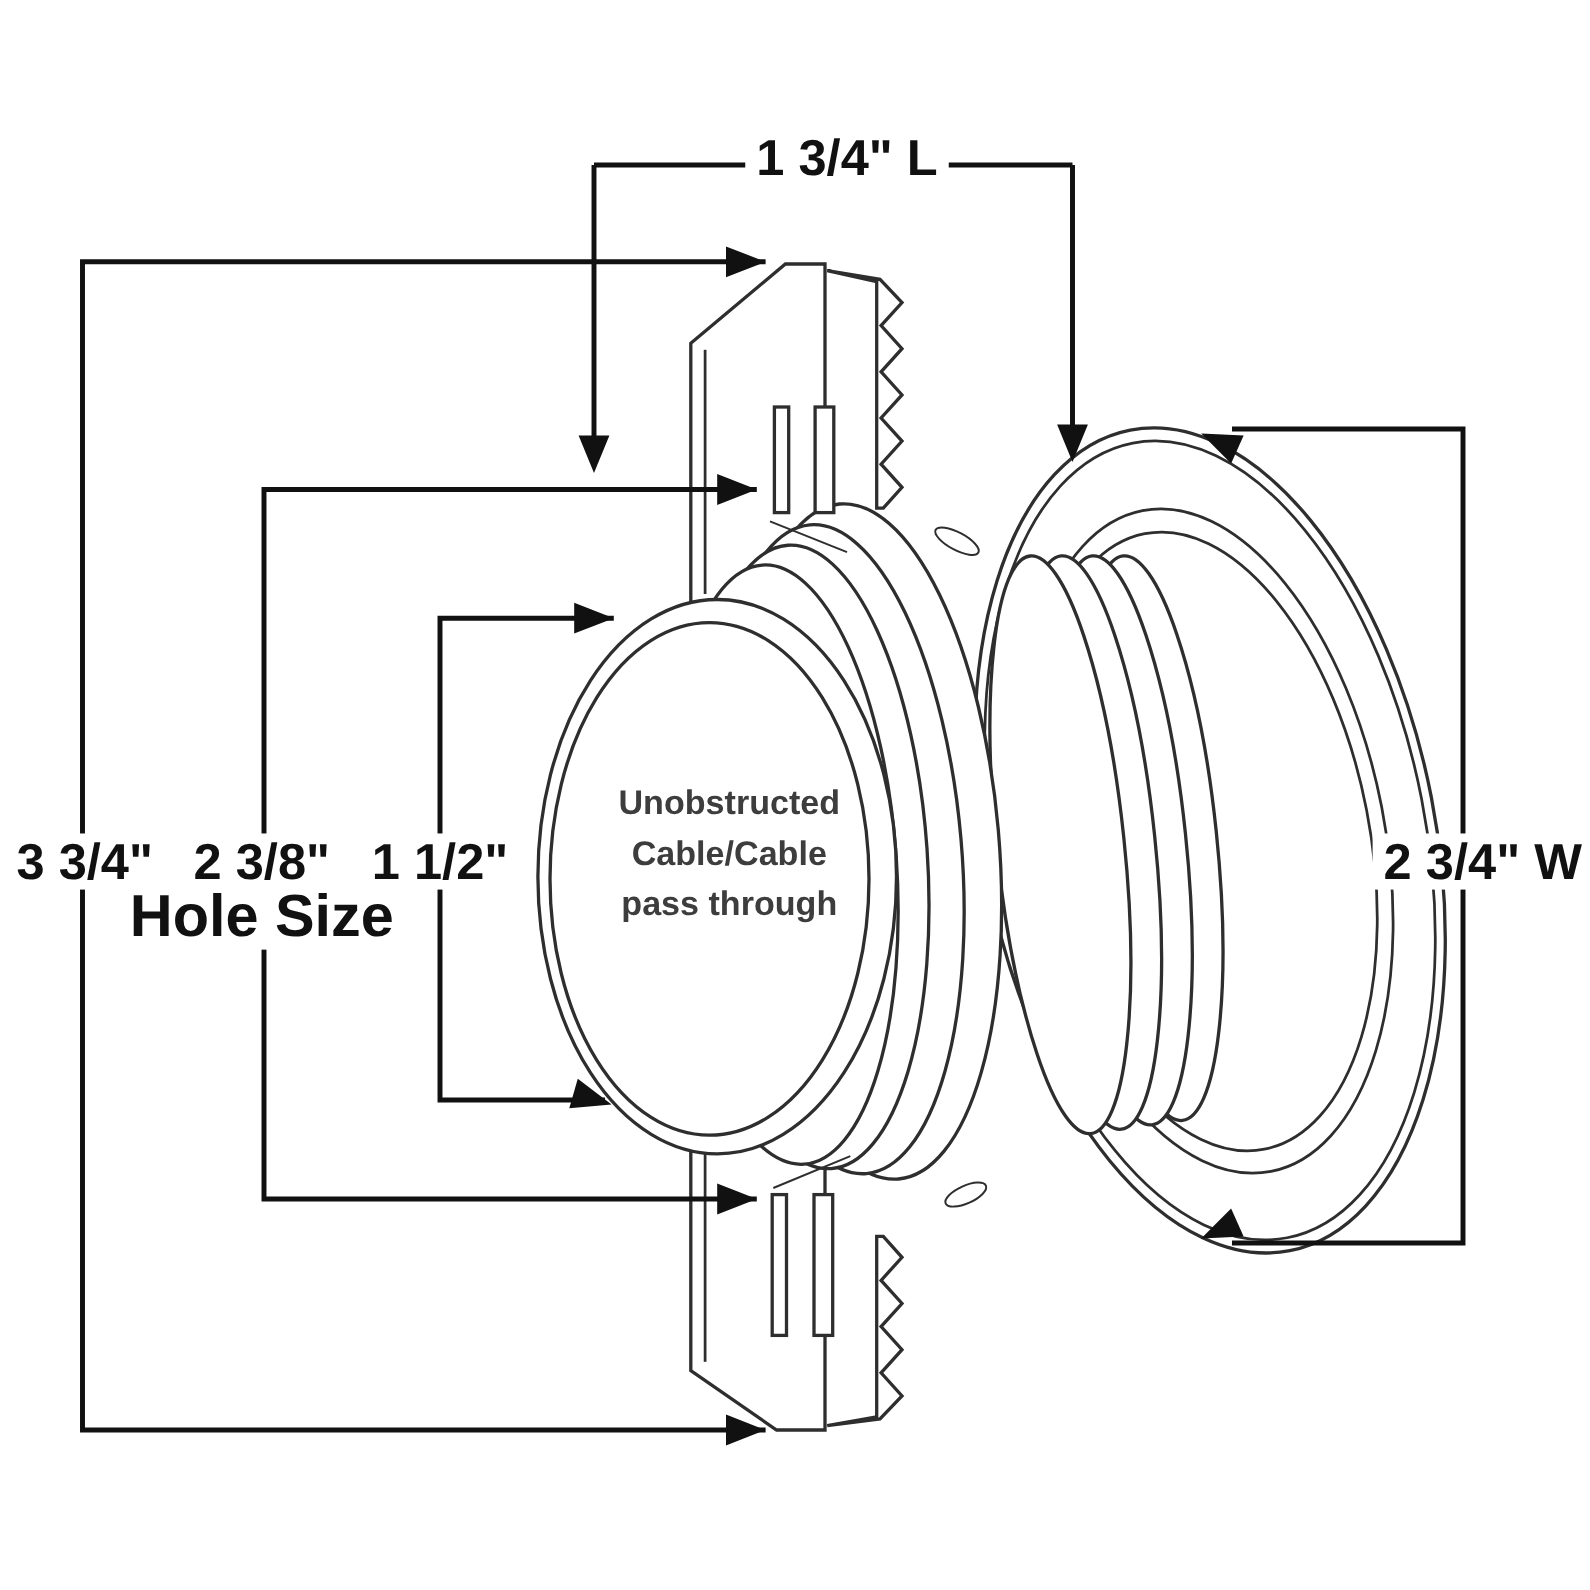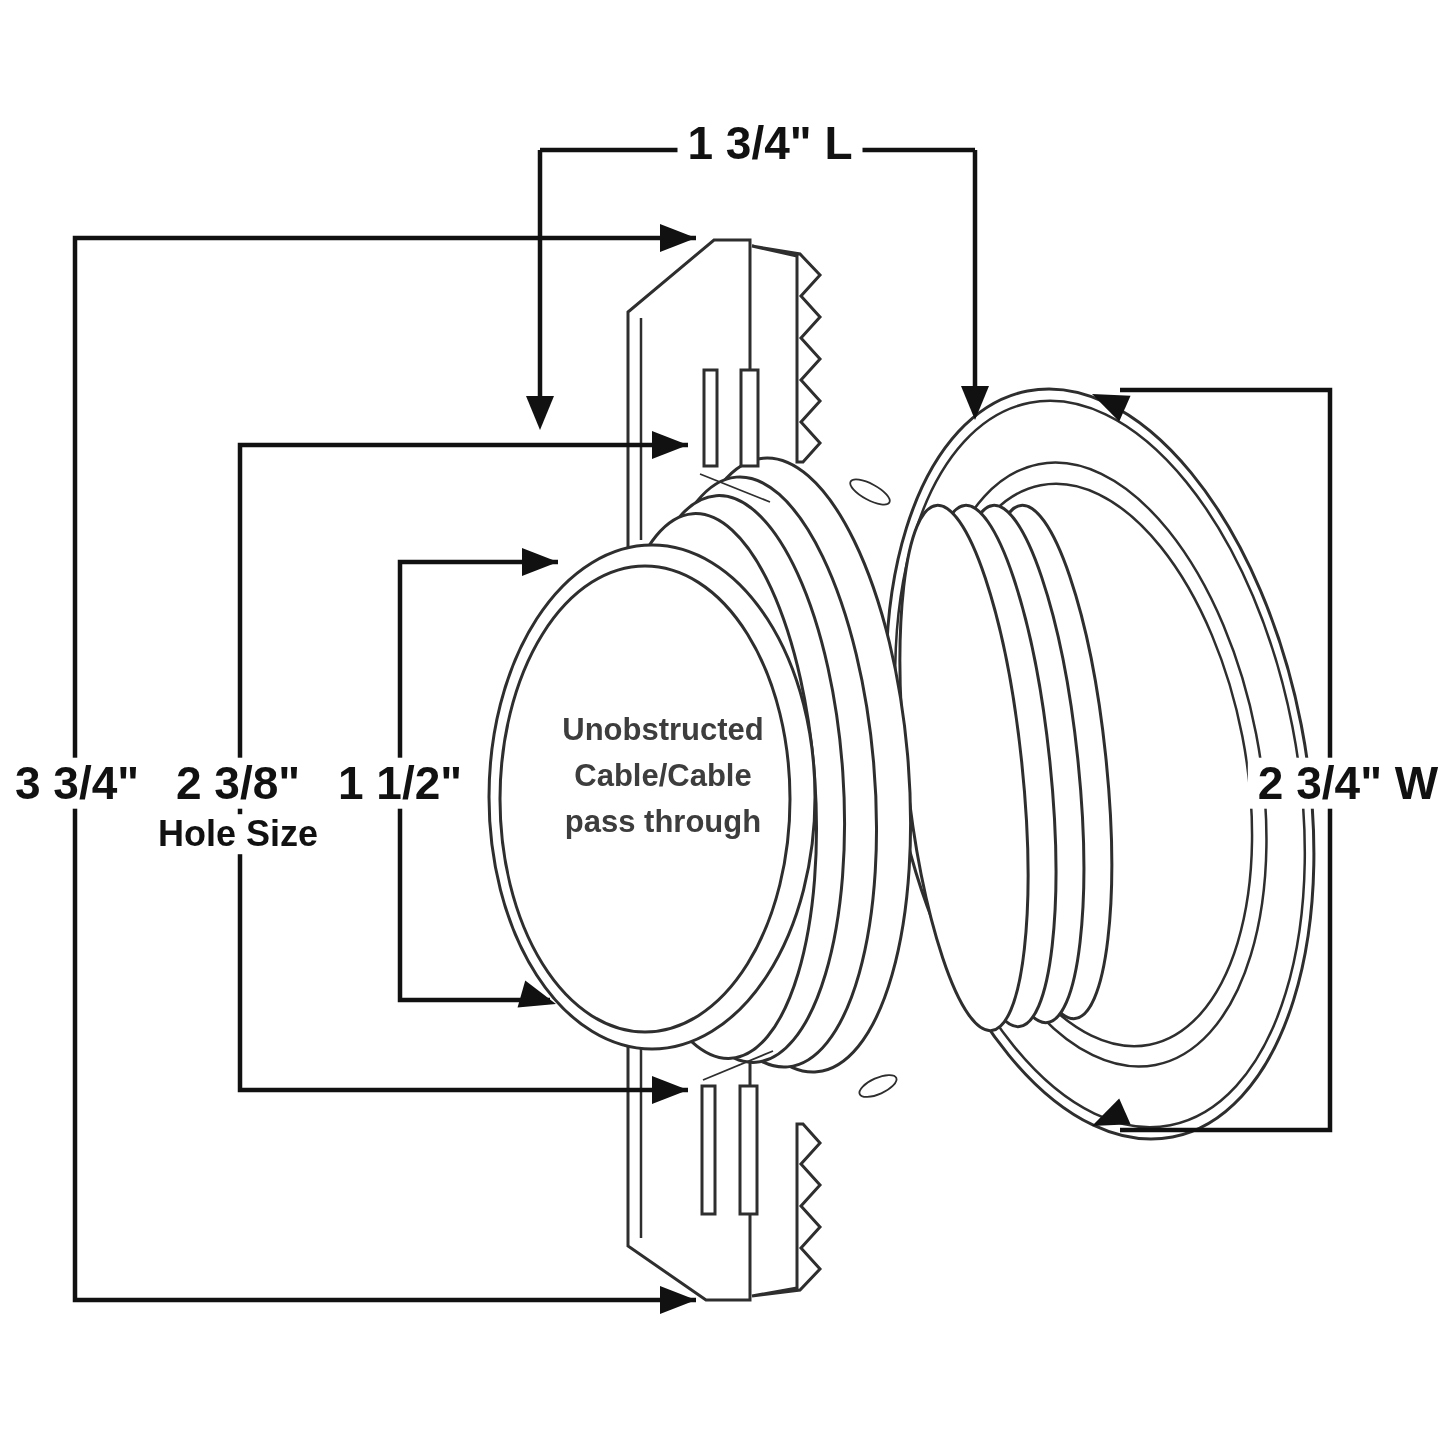--- a/index.html
+++ b/index.html
@@ -17,21 +17,21 @@
   .thin{fill:none;stroke:var(--c-draw,#2e2e2e);stroke-width:1.8;}
   .dim{fill:none;stroke:var(--c-dim,#111);stroke-width:4.5;}
   .ah{fill:var(--c-dim,#111);stroke:none;}
   
   .dim-label{
     position:absolute;transform:translate(-50%,-50%);
     background:#fff;padding:0 10px;
     font-weight:700;font-size:46px;line-height:1.1;
     color:var(--c-text,#111);white-space:nowrap;
   }
-  .dim-label.sub{font-size:36px;}
+  .dim-label.sub{font-size:54px;}
   
   .center-label{
     position:absolute;transform:translate(-50%,-50%);
     text-align:center;font-weight:700;font-size:31px;line-height:1.48;
     color:var(--c-center,#3d3d3d);white-space:nowrap;
   }
   .center-label span{display:block;}
 </style>
 </head>
 <body>

